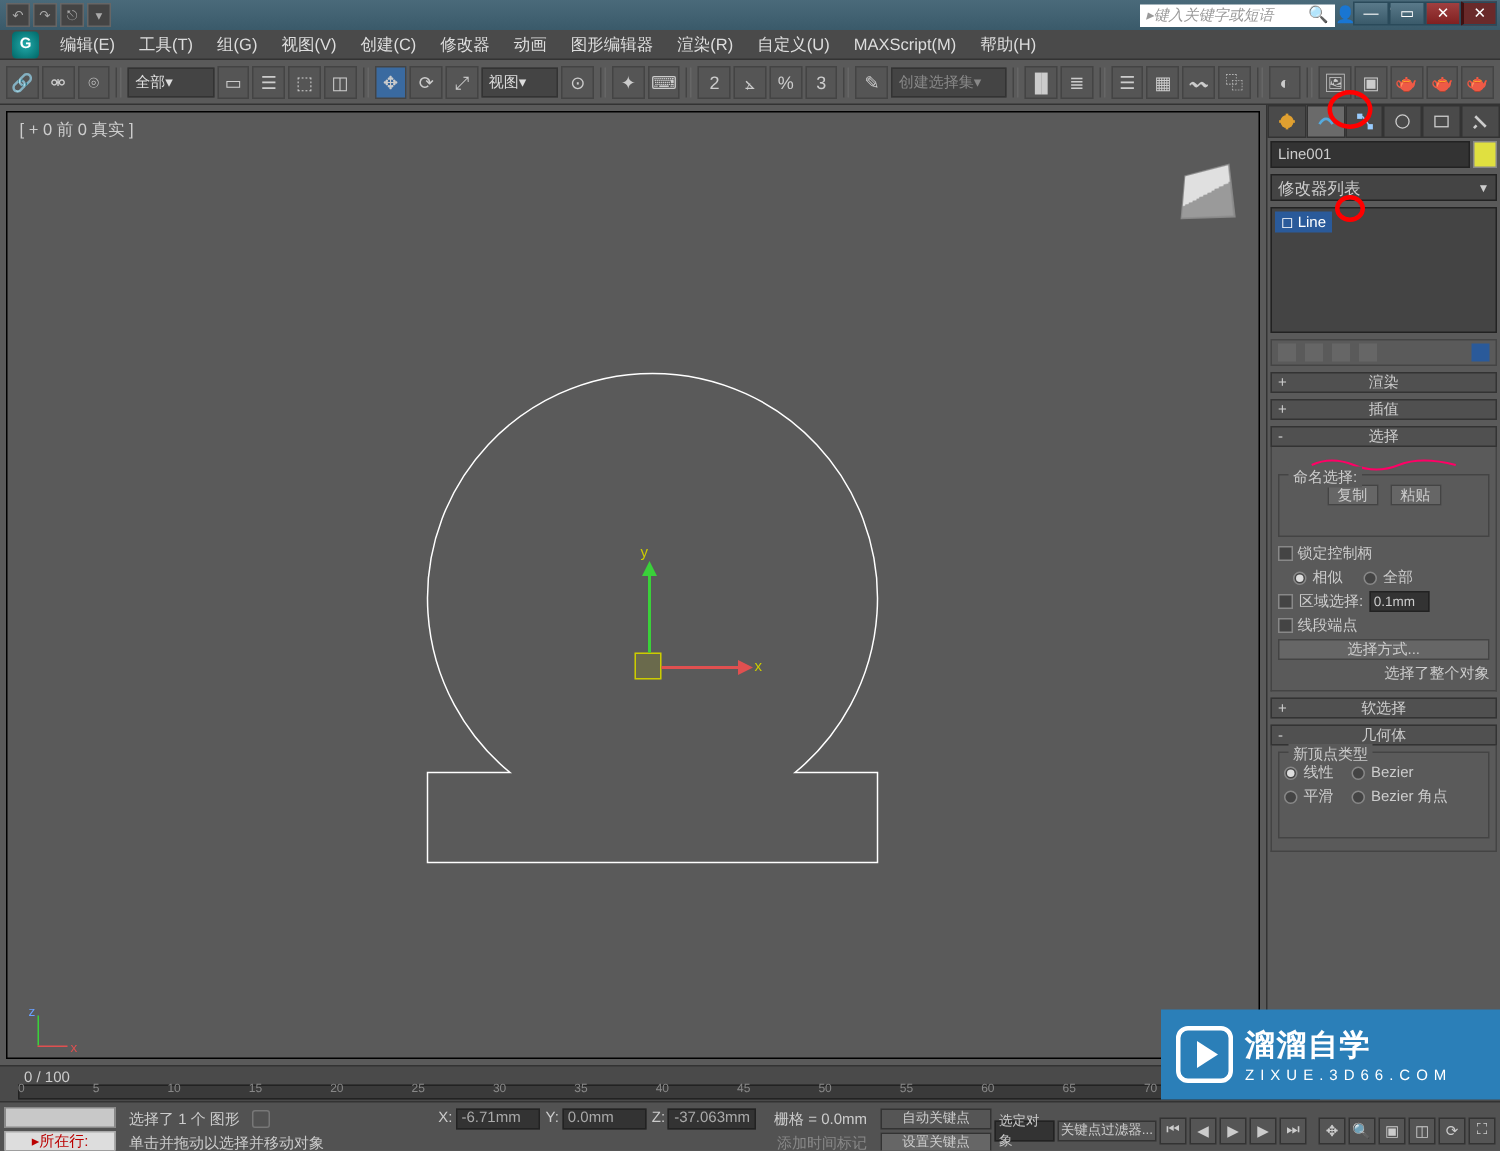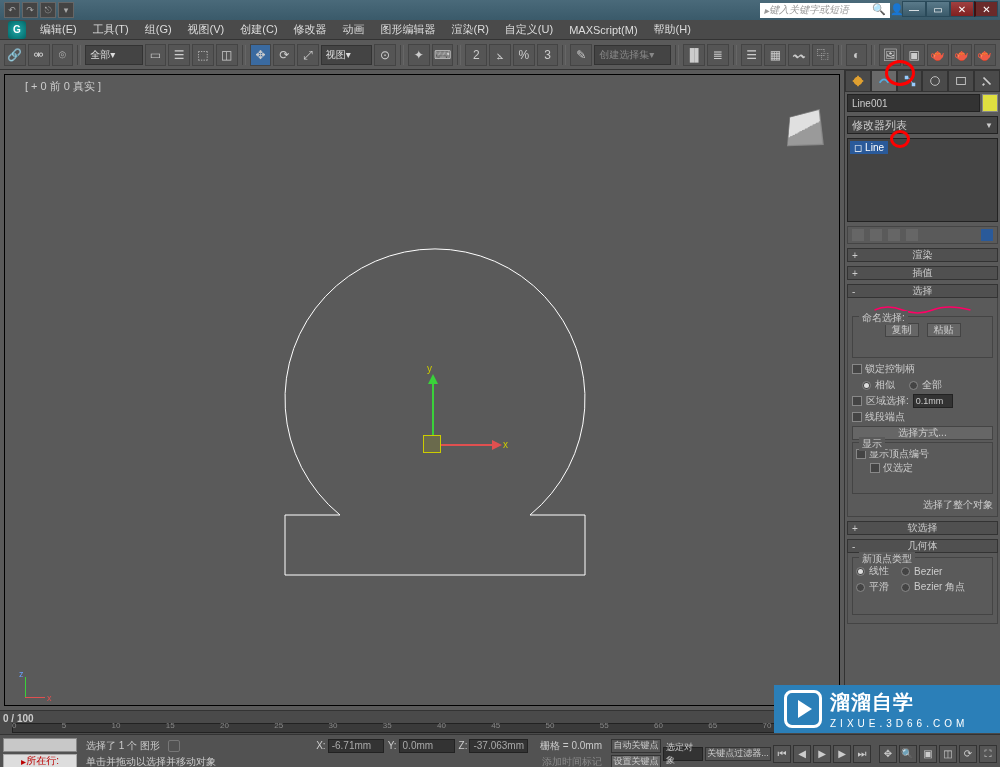--- a/index.html
+++ b/index.html
@@ -26,21 +26,21 @@
 
 .toolbar { height: 30px; background: #5a5a5a; border-bottom: 1px solid #333; display: flex; align-items: center; padding: 0 4px; gap: 2px; }
 .tool-btn { width: 22px; height: 22px; background: #555; border: 1px solid #444; display: flex; align-items: center; justify-content: center; color: #ccc; font-size: 12px; }
 .tool-sep { width: 4px; height: 20px; border-left: 1px solid #444; border-right: 1px solid #666; margin: 0 2px; }
 .tool-drop { height: 20px; background: #444; border: 1px solid #333; color: #ddd; padding: 0 4px; display: flex; align-items: center; font-size: 10px; }
 
 
 .main { display: flex; height: 640px; }
 .viewport-area { flex: 1; position: relative; background: #5a5a5a; }
 .viewport { position: absolute; inset: 4px 4px 4px 4px; background: #5a5a5a; border: 1px solid #000; }
-.vp-label { position: absolute; top: 4px; left: 8px; color: #ccc; font-size: 11px; margin-left: 12px; }
+.vp-label { position: absolute; top: 4px; left: 8px; color: #ccc; font-size: 11px; }
 .vp-gizmo-tl { position: absolute; top: 36px; right: 18px; width: 36px; height: 34px; background: linear-gradient(160deg,#e0e0e0 55%,#9a9a9a 55%); border:1px solid #888; transform: perspective(60px) rotateX(20deg) rotateY(-25deg); }
 .vp-corner-axis { position: absolute; bottom: 8px; left: 10px; }
 .vp-corner-axis .y { position:absolute; width:1px; height:20px; background:#3ad13a; left:10px; top:-20px;}
 .vp-corner-axis .x { position:absolute; width:20px; height:1px; background:#e05050; left:10px; top:0;}
 .vp-corner-axis .lx { position:absolute; left:32px; top:-4px; color:#e05050; font-size:9px;}
 .vp-corner-axis .lz { position:absolute; left:4px; top:-28px; color:#6aa0ff; font-size:9px;}
 .gizmo { position: absolute; left: 418px; top: 360px; }
 .gizmo .sq { position:absolute; width:18px; height:18px; border:1px solid #cc0; left:0; top:0; background: rgba(200,200,0,0.15);}
 .gizmo .ay { position:absolute; width:2px; height:58px; background:#3ad13a; left:9px; top:-58px;}
 .gizmo .ay:after{content:"";position:absolute;top:-8px;left:-4px;border:5px solid transparent;border-bottom:10px solid #3ad13a;}
@@ -84,41 +84,41 @@
 .cp-radio { width: 9px; height: 9px; border: 1px solid #888; border-radius: 50%; background:#444; display:inline-block; }
 .cp-radio.on::after { content:""; display:block; width:5px; height:5px; margin:1px; background:#ddd; border-radius:50%; }
 .cp-spinner { width: 40px; height: 14px; background: #333; border: 1px solid #222; font-size:9px; display:flex; align-items:center; padding:0 2px; }
 .cp-widebtn { height: 14px; background: #666; border: 1px solid #444; display:flex; align-items:center; justify-content:center; font-size:10px; margin:2px 0;}
 .cp-right-note { text-align:right; font-size:10px; margin-top:2px; }
 .cp-redwave { height: 10px; margin: 2px 6px; }
 .cp-redwave svg { width:100%; height:100%; }
 
 
 .timeline { height: 24px; background: #4a4a4a; border-top: 1px solid #333; position: relative; }
-.timeline .range { position:absolute; left:3px; top:2px; font-size:10px; color:#ccc;font-weight:bold;}
+.timeline .range { position:absolute; left:16px; top:2px; font-size:10px; color:#ccc;}
 .timeline .track { position:absolute; left:12px; right:120px; top:12px; height:10px; background:#3a3a3a; border:1px solid #222;}
 .timeline .ticks { position:absolute; left:12px; right:120px; top:10px; height:14px; display:flex; justify-content:space-between; font-size:8px; color:#888;}
 .status2 { height: 38px; background: #525252; border-top:1px solid #333; display:flex; }
 .status2 .left { width: 80px; display:flex; flex-direction:column; gap:2px; padding:3px;}
 .status2 .key { height:14px; background:#c8c8c8; border:1px solid #888;}
 .status2 .keylbl { height:14px; background:#ddd; color:#b00; border:1px solid #aaa; display:flex; align-items:center; justify-content:center; font-size:10px;}
 .status2 .mid { flex:1; padding:3px 6px; font-size:10px; color:#ccc; display:flex; flex-direction:column; justify-content:center; gap:2px;}
 .status2 .coords { display:flex; align-items:center; gap:4px; margin-left:auto;}
 .status2 .coord { display:flex; align-items:center; gap:2px; }
 .status2 .coord .v { background:#333; border:1px solid #222; padding:0 3px; height:14px; min-width:56px; font-size:10px; display:flex; align-items:center; color:#aaa;}
 .status2 .rightcluster { display:flex; align-items:center; gap:2px; padding:3px;}
 .status2 .rbtn { width:18px; height:18px; background:#555; border:1px solid #333; display:flex; align-items:center; justify-content:center; font-size:10px; color:#ccc;}
-.status2 .autokey { width:50px; height:14px; background:#555; border:1px solid #333; font-size:9px; display:flex; align-items:center; justify-content:center;}
+.status2 .autokey { width:74px; height:14px; background:#555; border:1px solid #333; font-size:9px; display:flex; align-items:center; justify-content:center;}
 .status2 .autokey.set { background:#666; }
 .status2 .selset { width:40px; height:14px; background:#333; border:1px solid #222; font-size:9px; display:flex; align-items:center; padding:0 2px;}
 .midrow { display:flex; align-items:center; gap:8px; }
 .lock-ic{width:12px;height:12px;border:1px solid #777;border-radius:2px;}
 
 
-.watermark { position: absolute; right: 0; bottom: 34px; width: 226px; height: 48px; background: #2b7fb8; display:flex; align-items:center; padding:6px 10px; gap:8px; z-index: 50;}
+.watermark { position: absolute; right: 0; bottom: 34px; width: 226px; height: 60px; background: #2b7fb8; display:flex; align-items:center; padding:6px 10px; gap:8px; z-index: 50;}
 .watermark .logo { width:38px; height:38px; border:3px solid #fff; border-radius:8px; display:flex; align-items:center; justify-content:center; }
 .watermark .logo .tri { width:0; height:0; border-left:14px solid #fff; border-top:9px solid transparent; border-bottom:9px solid transparent; margin-left:4px;}
 .watermark .txt { display:flex; flex-direction:column; color:#fff; }
 .watermark .cn { font-size:20px; font-weight:bold; letter-spacing:1px;}
 .watermark .en { font-size:10px; letter-spacing:4px; margin-top:2px; }
 </style>
 </head>
 <body>
 
 <div class="titlebar">
@@ -352,31 +352,20 @@
           <div class="cp-spinner">
               <span>0.1mm</span>
             </div>
         </div>
         <div class="cp-check">
             <span class="box"></span>
             <span>线段端点</span>
           </div>
         <div class="cp-widebtn">选择方式...</div>
 
-        <div class="cp-fs">
-          <span class="legend">显示</span>
-          <div class="cp-check">
-              <span class="box"></span>
-              <span>显示顶点编号</span>
-            </div>
-          <div class="cp-check" style="padding-left:14px">
-              <span class="box"></span>
-              <span>仅选定</span>
-            </div>
-        </div>
         <div class="cp-right-note">选择了整个对象</div>
       </div>
     </div>
 
     <div class="cp-rollout">
         <div class="cp-rollout-hdr">
           <span class="sign">+</span>
           <span>软选择</span>
         </div>
       </div>

